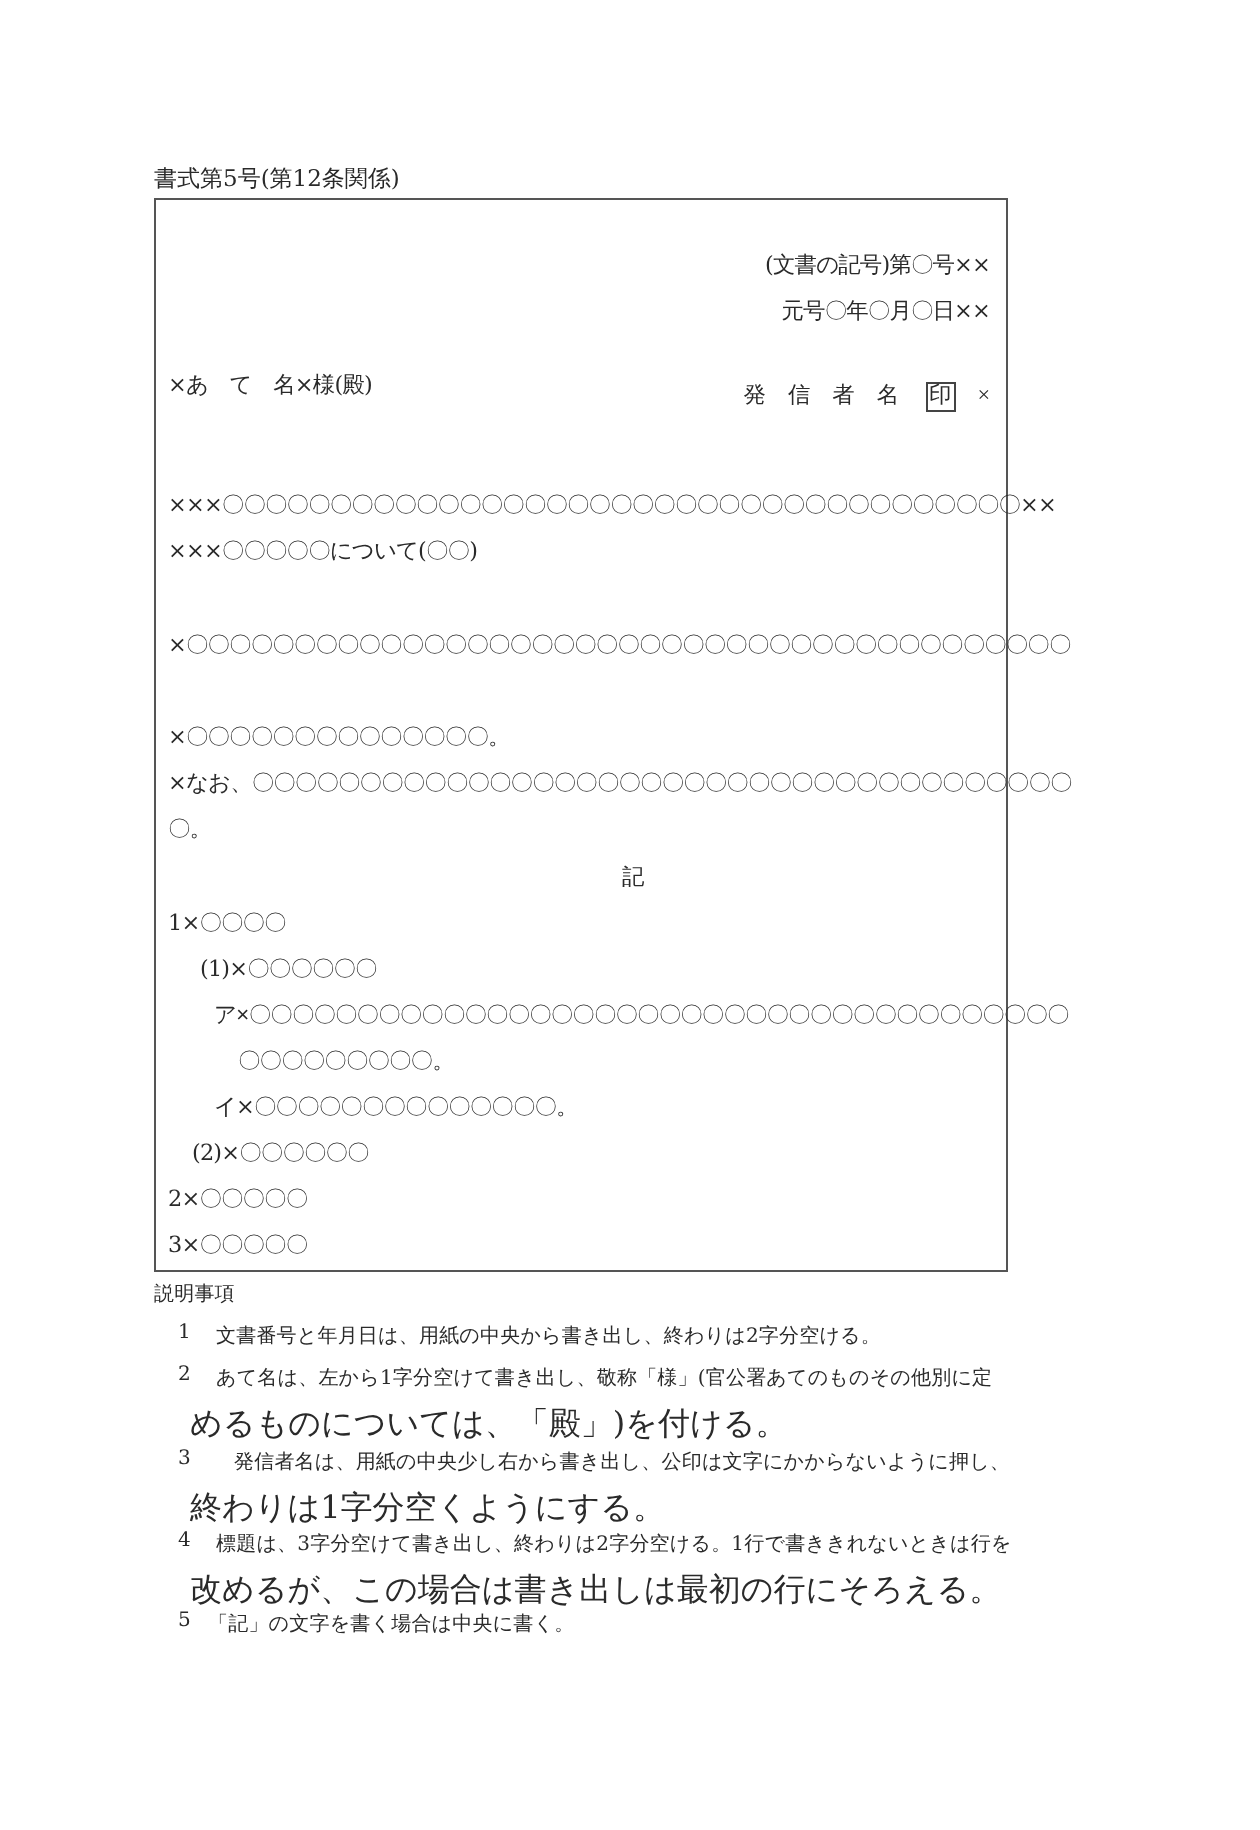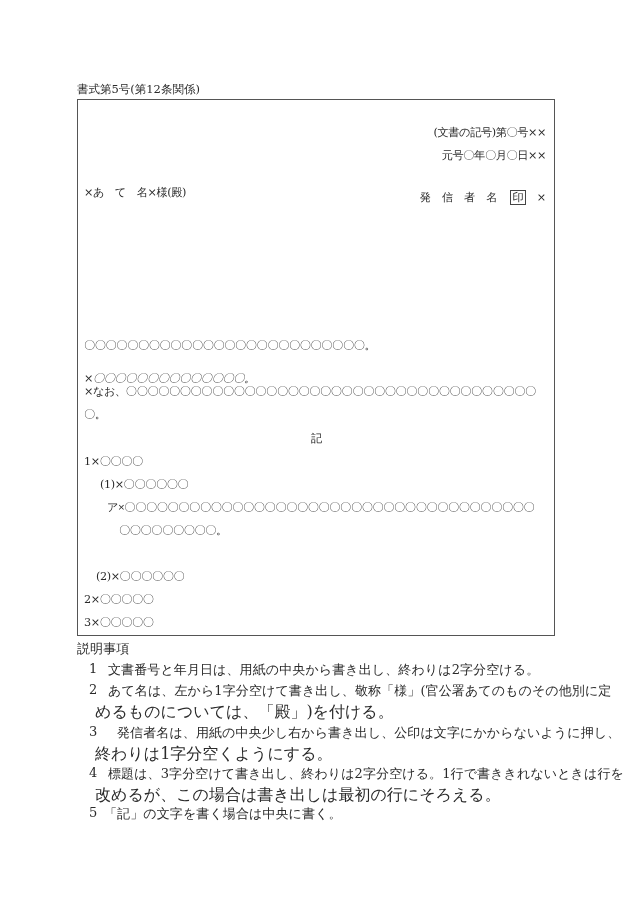--- a/index.html
+++ b/index.html
@@ -15,69 +15,72 @@
     color: #2a2a2a;
     font-size: 11.2px;
     overflow: hidden;
   }
   .abs { position: absolute; white-space: nowrap; text-align: center; }
   .form-label { left: 77px; top: 82px; font-size: 11.5px; }
   .frame {
     position: absolute;
     left: 77px;
     top: 99px;
-    width: 478px;
+    width: 427px;
     height: 537px;
     border: 1.5px solid #555;
     box-sizing: border-box;
   }
   .line { position: absolute; white-space: nowrap; letter-spacing: -0.4px; }
   .r { right: 8px; text-align: right; }
   .seal {
     display: inline-block;
     border: 1px solid #444;
     padding: 0 1px;
     line-height: 13px;
     margin: 0 8px 0 2px;
   }
   .sender-chars span { margin-right: 11px; }
   .notes { left: 77px; top: 640px; width: 480px; }
   .note-item {
     position: absolute;
     white-space: nowrap;
-    font-size: 13px;
+    font-size: 10px;
     letter-spacing: 0.1px;
   }
   .note-cont { position: absolute; white-space: nowrap; font-size: 16px; }
 </style>
 </head>
 <body>
 
 <div class="abs form-label">書式第5号(第12条関係)</div>
 
 <div class="frame">
   <div class="line r" style="top:25px;">(文書の記号)第〇号××</div>
   <div class="line r" style="top:48px;">元号〇年〇月〇日××</div>
   <div class="line" style="left:6px; top:70px;margin-top:15px;">×あ　て　名×様(殿)</div>
-  <div class="line r sender-chars" style="top:90px; letter-spacing:0;">
+  <div class="line r sender-chars" style="top:90px; letter-spacing:0;font-family:Liberation Serif, serif;">
     <span>発</span><span>信</span><span>者</span><span>名</span><span class="seal">印</span><b style="font-weight:normal">×</b>
   </div>
 
+  <div class="line" style="left:6px; top:145px;">×××〇〇〇〇〇〇〇〇〇〇〇〇〇〇〇〇〇〇〇〇〇〇〇〇〇〇〇〇〇〇〇〇〇〇〇〇〇××</div>
+  <div class="line" style="left:6px; top:168px;">×××〇〇〇〇〇について(〇〇)</div>
 
-  <div class="line" style="left:6px; top:238px;">〇〇〇〇〇〇〇〇〇〇〇〇〇〇〇〇〇〇〇〇〇〇〇〇〇〇。</div>
-  <div class="line" style="left:6px; top:271px;font-style:italic;">×〇〇〇〇〇〇〇〇〇〇〇〇〇〇。</div>
+  <div class="line" style="left:6px; top:215px;">×〇〇〇〇〇〇〇〇〇〇〇〇〇〇〇〇〇〇〇〇〇〇〇〇〇〇〇〇〇〇〇〇〇〇〇〇〇〇〇〇〇</div>
+  <div class="line" style="left:6px; top:261px;">×〇〇〇〇〇〇〇〇〇〇〇〇〇〇。</div>
   <div class="line" style="left:6px; top:284px;">×なお、〇〇〇〇〇〇〇〇〇〇〇〇〇〇〇〇〇〇〇〇〇〇〇〇〇〇〇〇〇〇〇〇〇〇〇〇〇〇</div>
   <div class="line" style="left:6px; top:307px;">〇。</div>
 
   <div class="line" style="left:233px; top:331px;">記</div>
 
   <div class="line" style="left:6px; top:354px;">1×〇〇〇〇</div>
   <div class="line" style="left:22px; top:377px;">(1)×〇〇〇〇〇〇</div>
   <div class="line" style="left:29px; top:400px;font-family:Liberation Mono, monospace;">ア×〇〇〇〇〇〇〇〇〇〇〇〇〇〇〇〇〇〇〇〇〇〇〇〇〇〇〇〇〇〇〇〇〇〇〇〇〇〇</div>
   <div class="line" style="left:41px; top:423px;">〇〇〇〇〇〇〇〇〇。</div>
+  <div class="line" style="left:29px; top:446px;">イ×〇〇〇〇〇〇〇〇〇〇〇〇〇〇。</div>
   <div class="line" style="left:18px; top:469px;">(2)×〇〇〇〇〇〇</div>
   <div class="line" style="left:6px; top:492px;">2×〇〇〇〇〇</div>
   <div class="line" style="left:6px; top:515px;">3×〇〇〇〇〇</div>
 </div>
 
 <div class="abs notes">
   <div class="note-item" style="left:0; top:0;">説明事項</div>
 
   <div class="note-item" style="left:12px; top:21px;">1</div>
   <div class="note-item" style="left:31px; top:21px;">文書番号と年月日は、用紙の中央から書き出し、終わりは2字分空ける。</div>

